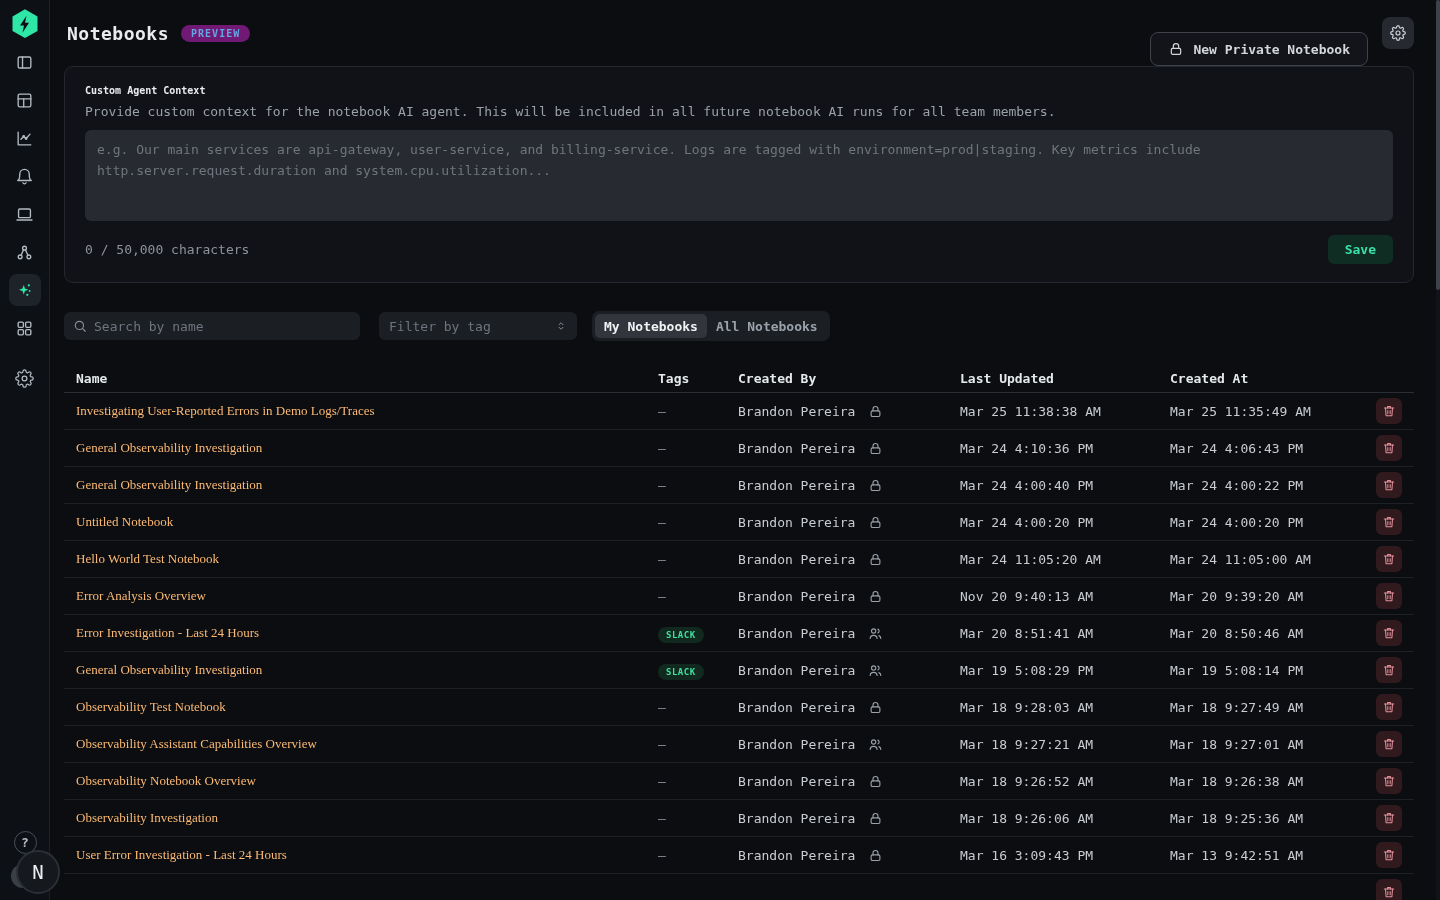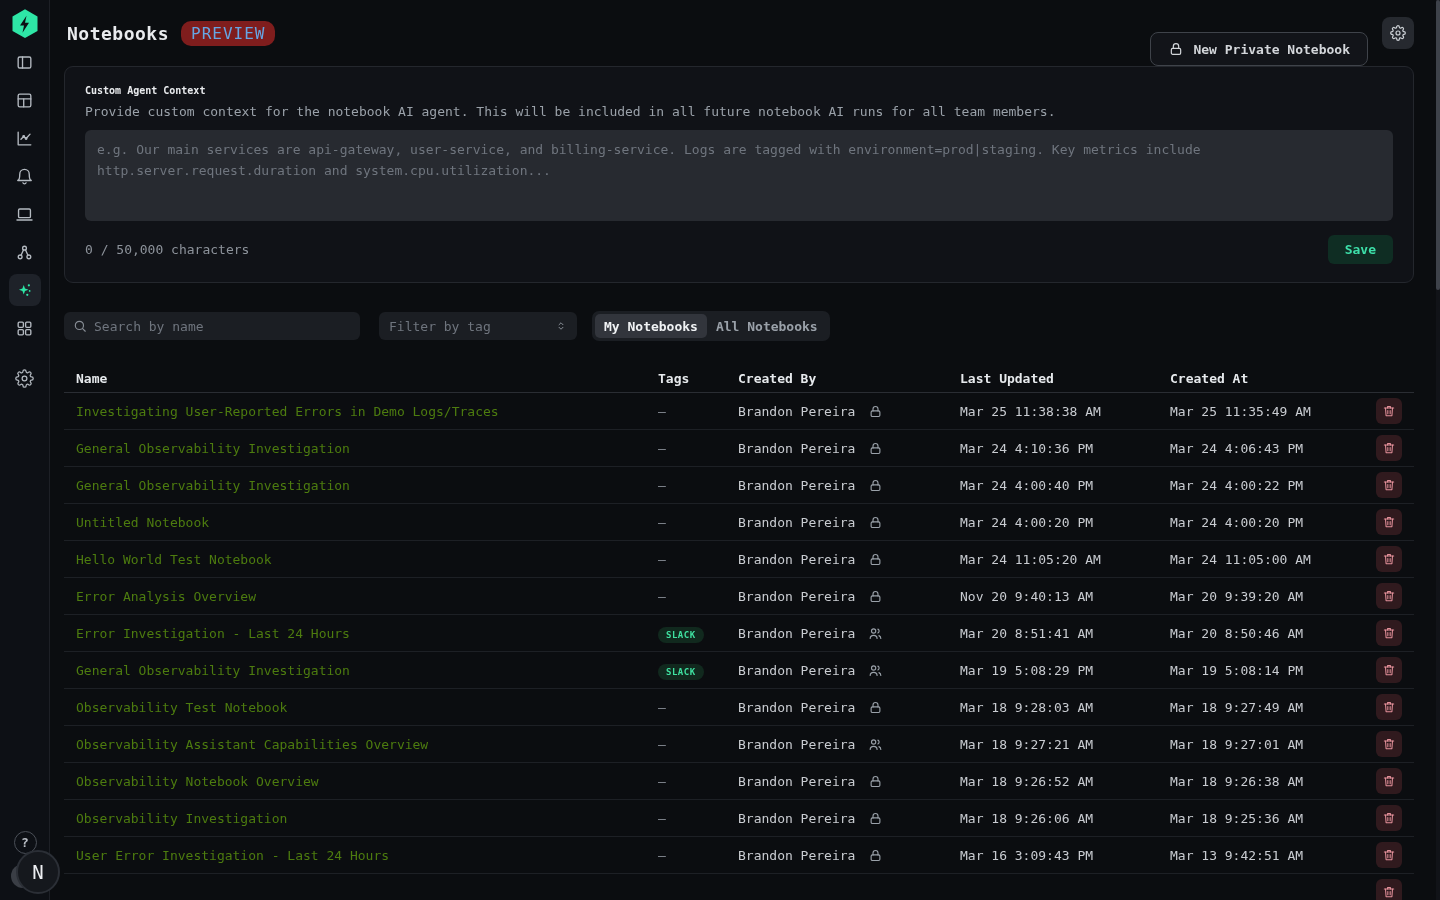--- a/index.html
+++ b/index.html
@@ -45,21 +45,21 @@
     display:flex; align-items:center; justify-content:center; font-size:19px; z-index:5;
     cursor:pointer;
   }
 
   
   .main { flex:1; padding:0 26px 0 14px; display:flex; flex-direction:column; }
 
   .topbar { height:68px; display:flex; align-items:center; }
   .page-title { font-size:18px; font-weight:bold; color:#e9ebee; letter-spacing:0.5px; margin-left:3px; }
   .preview-badge {
-    margin-left:12px; background:#7f1d1d; color:#66a5e3; font-size:16px; font-weight:normal;
+    margin-left:12px; background:#701a75; color:#66a5e3; font-size:10px; font-weight:bold;
     letter-spacing:1px; padding:3px 10px; border-radius:10px;
   }
   .topbar-actions { margin-left:auto; display:flex; align-items:center; gap:14px; }
   .btn { height:34px; border-radius:8px; display:flex; align-items:center; gap:9px;
     font-family:inherit; font-size:13px; font-weight:bold; cursor:pointer; border:none;margin-top:32px; }
   .btn svg { width:16px; height:16px; }
   .btn-outline { background:#121419; border:1px solid #3f434a; color:#d3d6da; padding:0 17px; }
   .btn-green { background:#0f2d23; color:#3ddfa9; padding:0 18px; }
   .icon-btn { width:32px; height:32px; border-radius:8px; background:#26292f; border:none;
     color:#ccd0d5; display:flex; align-items:center; justify-content:center; cursor:pointer; }
@@ -102,21 +102,21 @@
   .thead { display:flex; align-items:center; height:29px; border-bottom:1px solid #2a2d33;
     padding:0 12px; font-weight:bold; color:#e6e9ec;justify-content:center; }
   .trow { display:flex; align-items:center; height:37px; border-bottom:1px solid #1d2025;
     padding:0 12px; cursor:pointer; }
   .col-name { flex:1; overflow:hidden; white-space:nowrap; }
   .col-tags { width:80px; }
   .col-creator { width:222px; display:flex; align-items:center; }
   .col-updated { width:210px; }
   .col-created { width:196px; }
   .col-actions { width:36px; display:flex; justify-content:flex-end; }
-  .name-link { color:#4d7c0f; text-decoration:none; }
+  .name-link { color:#fdba74; text-decoration:none;font-family:Liberation Serif, serif; }
   .tag-dash { color:#8b9199; }
   .tag-badge { background:#11291e; color:#3fe0a0; font-size:9px; font-weight:bold; letter-spacing:0.5px;
     padding:3px 8px; border-radius:9px; }
   .creator-name { color:#c9ccd1; }
   .creator-icon { margin-left:13px; color:#9aa1a9; width:15px; height:15px; }
   .creator-icon svg { width:15px; height:15px; display:block; }
   .time-text { color:#c9ccd1; }
   .delete-btn { width:26px; height:26px; border-radius:6px; background:#301a1e; border:none;
     color:#e3909a; display:flex; align-items:center; justify-content:center; cursor:pointer; }
   .delete-btn svg { width:14px; height:14px; }

